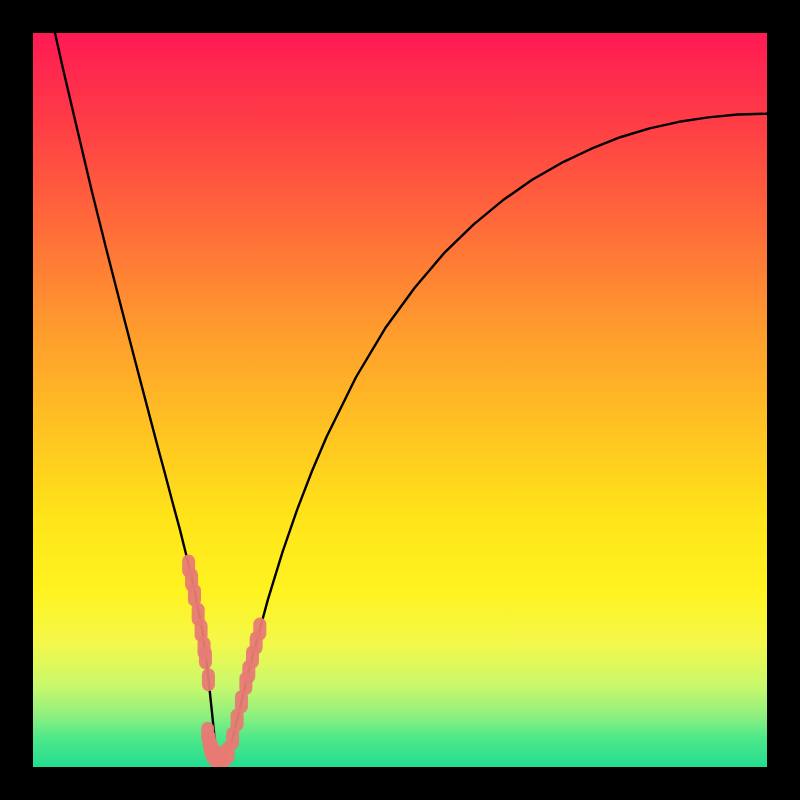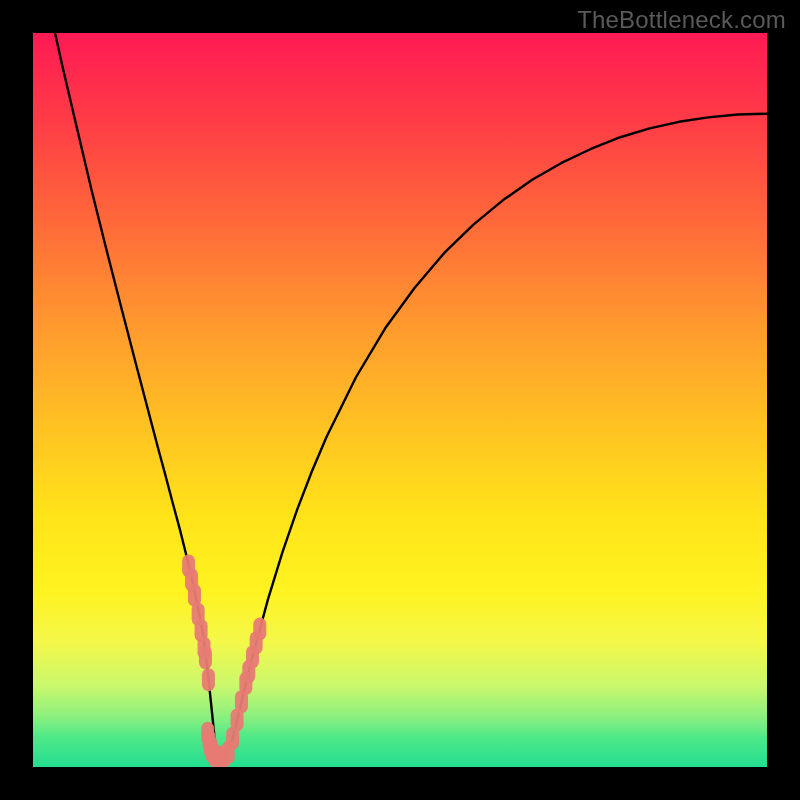--- a/index.html
+++ b/index.html
@@ -91,14 +91,13 @@
           <rect x="178.47" y="712.96" width="13" height="23" rx="6.5" ry="6.5" fill="#e77b74" fill-opacity="0.95"></rect>
           <rect x="181.40" y="712.96" width="13" height="23" rx="6.5" ry="6.5" fill="#e77b74" fill-opacity="0.95"></rect>
           <rect x="184.34" y="712.22" width="13" height="23" rx="6.5" ry="6.5" fill="#e77b74" fill-opacity="0.95"></rect>
           <rect x="188.74" y="707.82" width="13" height="23" rx="6.5" ry="6.5" fill="#e77b74" fill-opacity="0.95"></rect>
           <rect x="168.19" y="688.74" width="13" height="23" rx="6.5" ry="6.5" fill="#e77b74" fill-opacity="0.95"></rect>
           <rect x="169.66" y="696.81" width="13" height="23" rx="6.5" ry="6.5" fill="#e77b74" fill-opacity="0.95"></rect>
           <rect x="171.13" y="702.68" width="13" height="23" rx="6.5" ry="6.5" fill="#e77b74" fill-opacity="0.95"></rect>
         </g>
     </svg>
   </div>
-  <div class="watermark">TheBottleneck.com</div>
 </div>
 
 </body></html>

